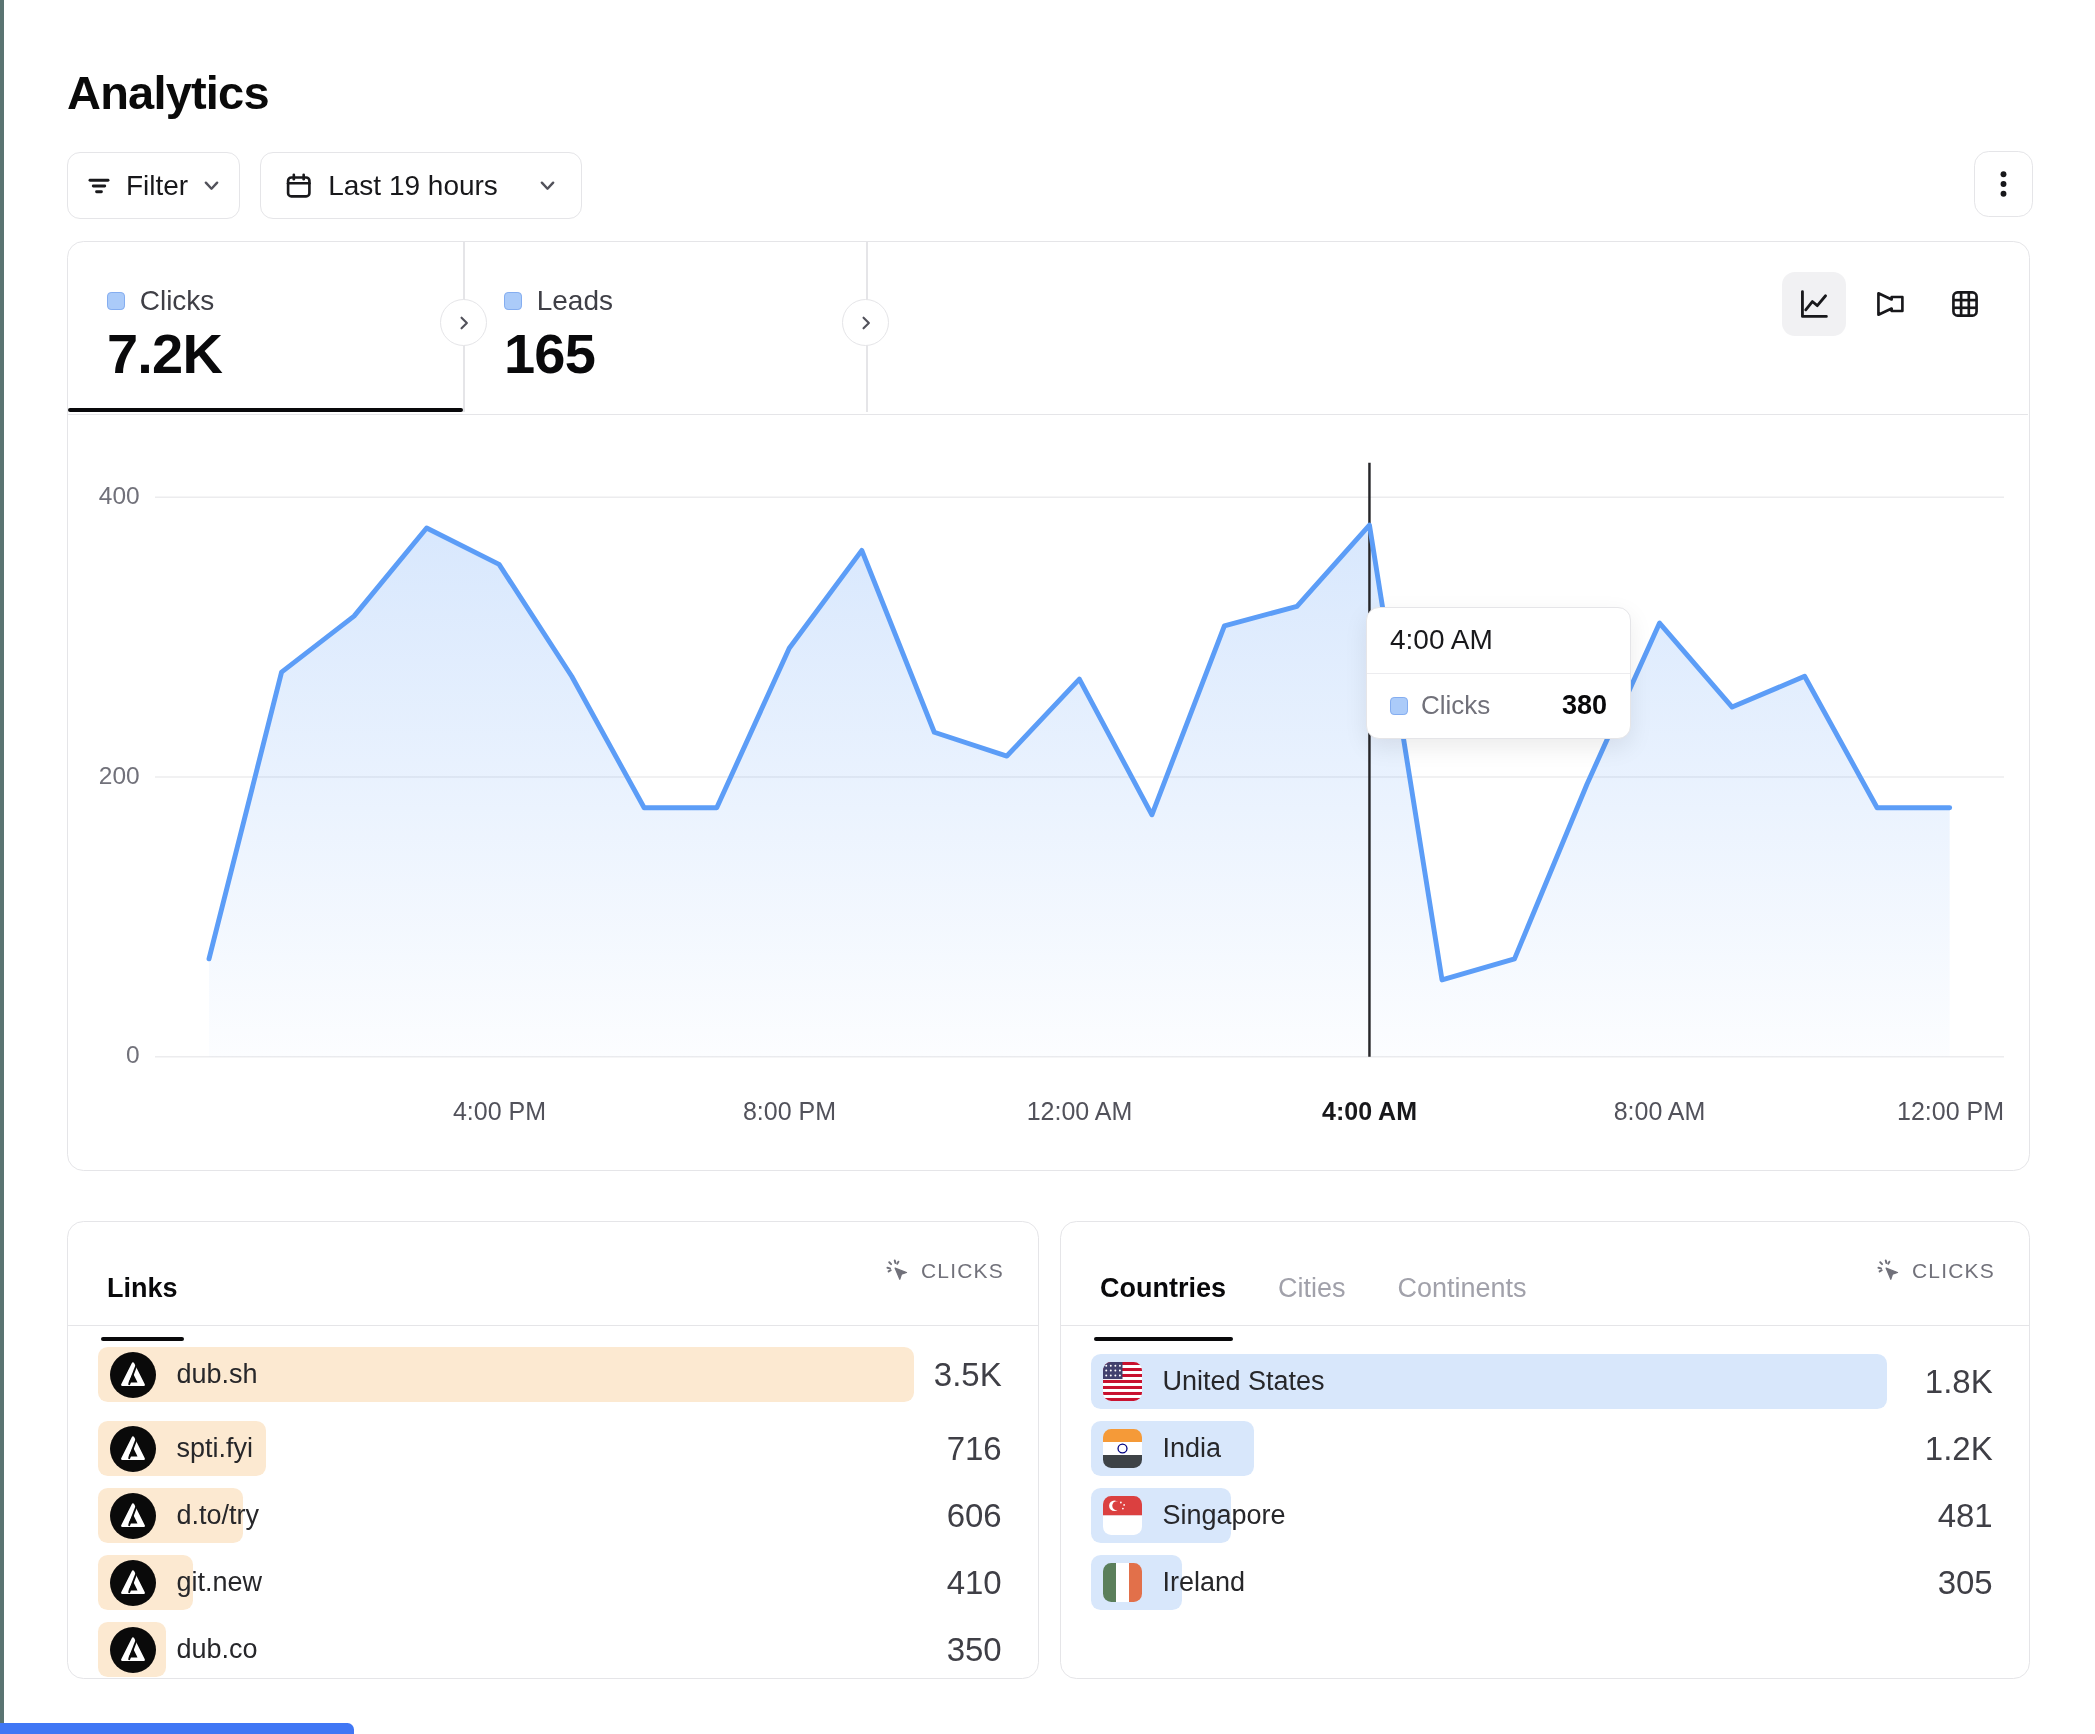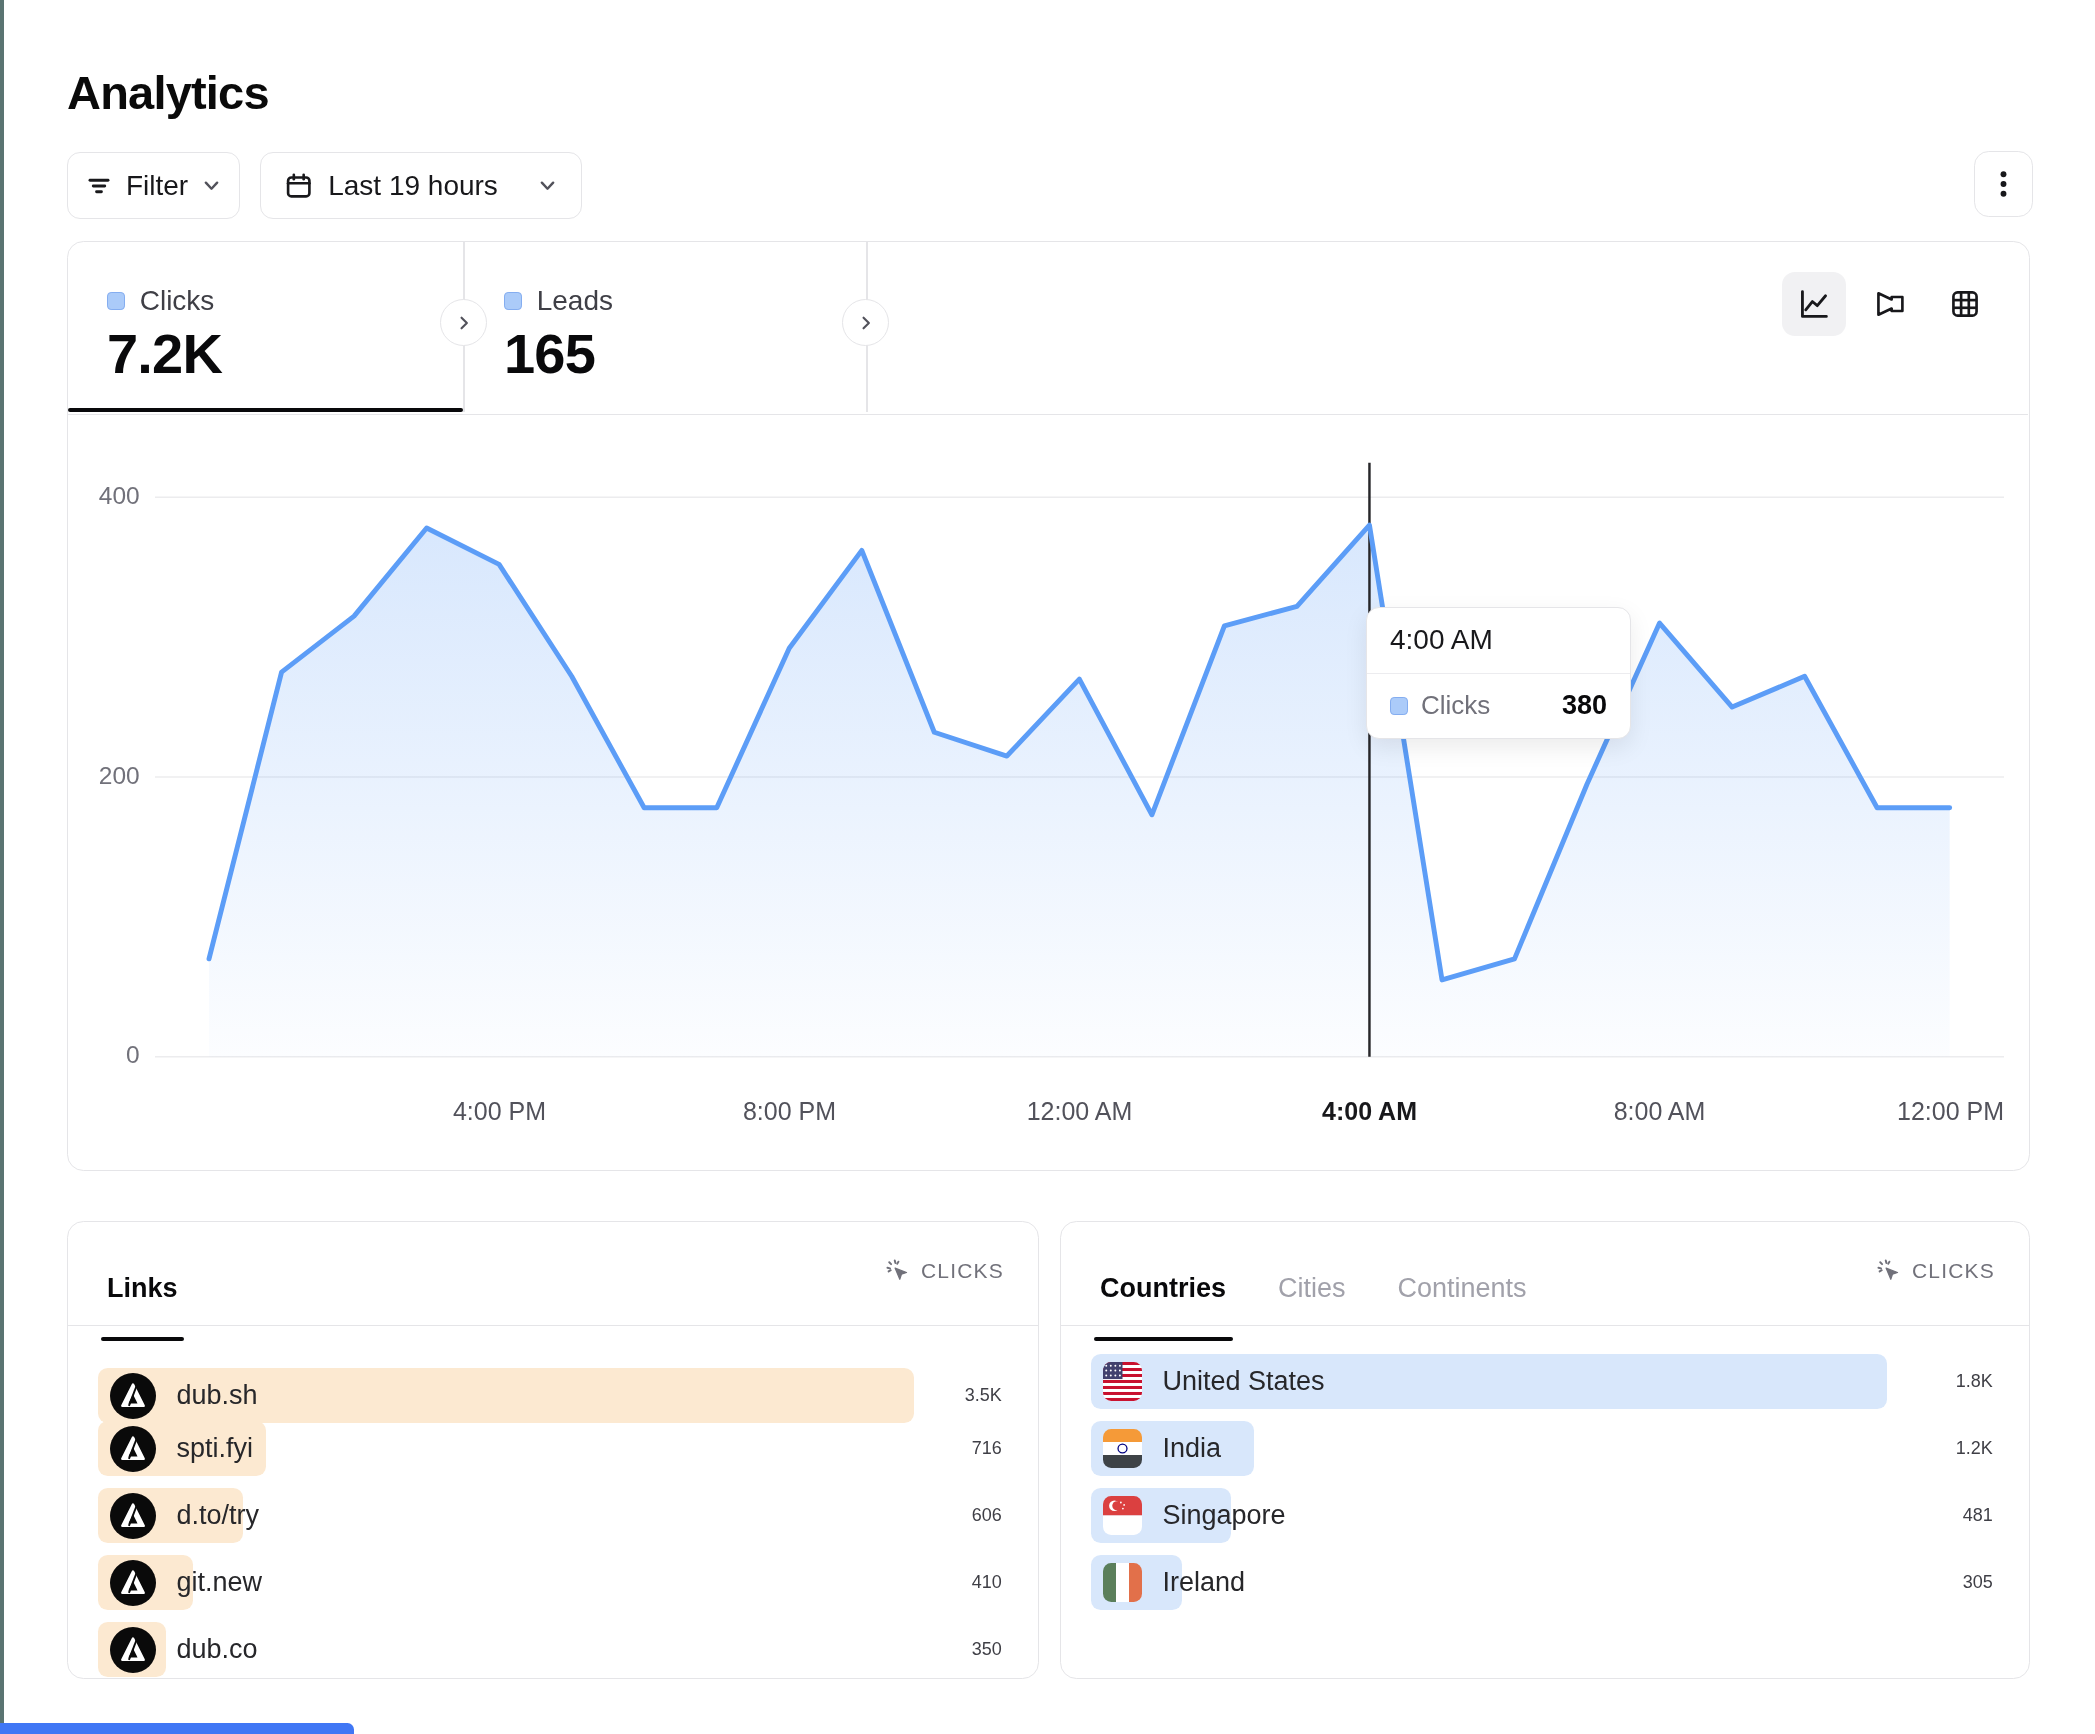--- a/index.html
+++ b/index.html
@@ -64,21 +64,21 @@
         background:#09090b;border-radius:2.5px;}
   .clicks-chip{position:absolute;right:34px;top:36px;display:flex;align-items:center;gap:9.8px;
                font-size:21px;letter-spacing:1.2px;color:#71717a;font-weight:500;cursor:pointer;}
   .rows{position:absolute;left:0;top:105px;right:0;bottom:0;}
   .brow{position:absolute;left:30px;right:33px;height:55px;cursor:pointer;}
   .brow .bar{position:absolute;left:0;top:0;height:55px;border-radius:9.8px;}
   .brow .bar.peach{background:#fce9d1;}
   .brow .bar.blue{background:#d8e7fb;}
   .brow .rname{position:absolute;top:0;height:55px;display:flex;align-items:center;gap:21px;font-size:27px;color:#27272a;}
   .brow .rval{position:absolute;right:3.3px;top:0;height:55px;display:flex;align-items:center;
-              font-size:18px;color:#3f3f46;font-weight:500;}
+              font-size:33px;color:#3f3f46;font-weight:500;}
   .flag{width:39px;height:39px;border-radius:8.2px;overflow:hidden;flex:0 0 auto;}
   svg{display:block;}
 </style>
 </head>
 <body>
 
 <div class="page">
   <div class="abs edge-strip"></div>
   <div class="abs bottom-bar"></div>
 
@@ -252,21 +252,21 @@
                 <line x1="16.5" y1="4.5" x2="15" y2="7"></line>
                 <line x1="4.5" y1="16.5" x2="7" y2="15"></line>
           </g>
               <path d="M12.5 12.5 L26.5 17.8 L20.3 19.9 L18.2 26.2 Z" fill="#71717a" stroke="#71717a" stroke-width="1.5" stroke-linejoin="round"></path>
             </svg>
         </span>
         <span>CLICKS</span>
       </div>
     </div>
     <div class="rows" id="links-rows">
-        <div class="brow" style="top: 41px; text-decoration: underline;">
+        <div class="brow" style="top: 20px; text-decoration: underline;">
           <div class="bar peach" style="width: 90%;"></div>
           <div class="rname" style="left: 11.5px;">
             <svg width="46" height="46" viewBox="0 0 56 56">
               <circle cx="28" cy="28" r="28" fill="#0a0a0a"></circle>
               <path d="M28 14 L41 40 H15 Z" fill="#fff" stroke="#fff" stroke-width="3" stroke-linejoin="round"></path>
               <path d="M28 26 L33.5 37 H22.5 Z" fill="#0a0a0a"></path>
               <line x1="33" y1="14" x2="23" y2="40" stroke="#0a0a0a" stroke-width="2.4"></line>
             </svg>
             <span>dub.sh</span>
           </div>

